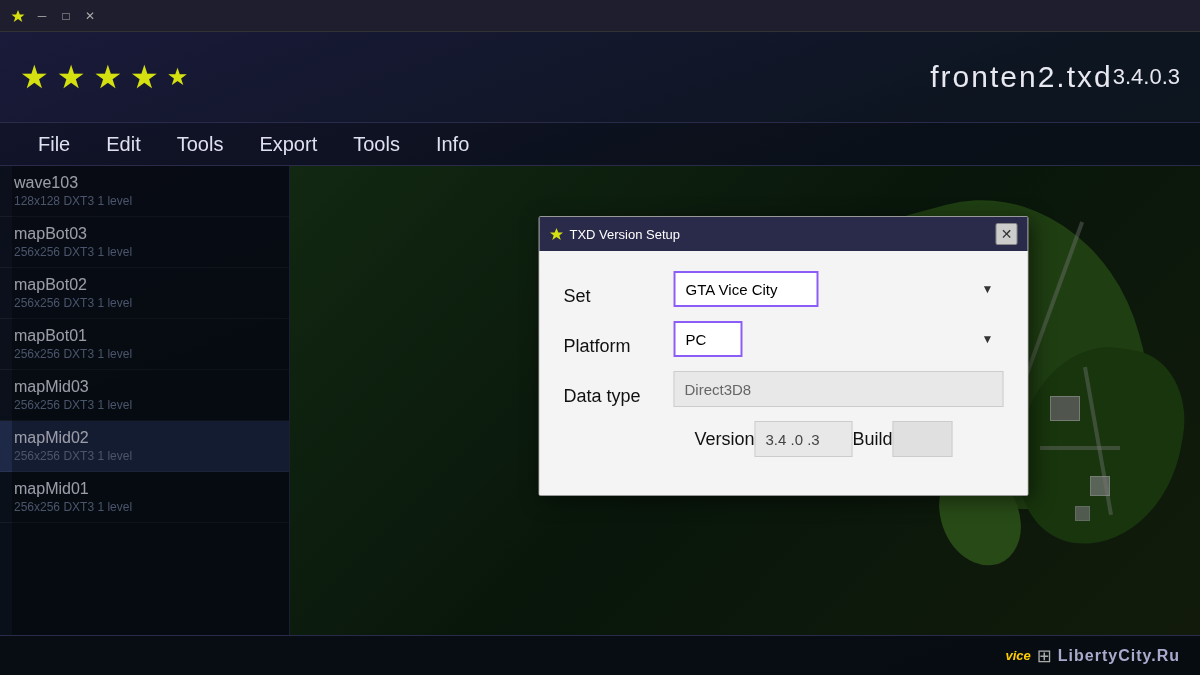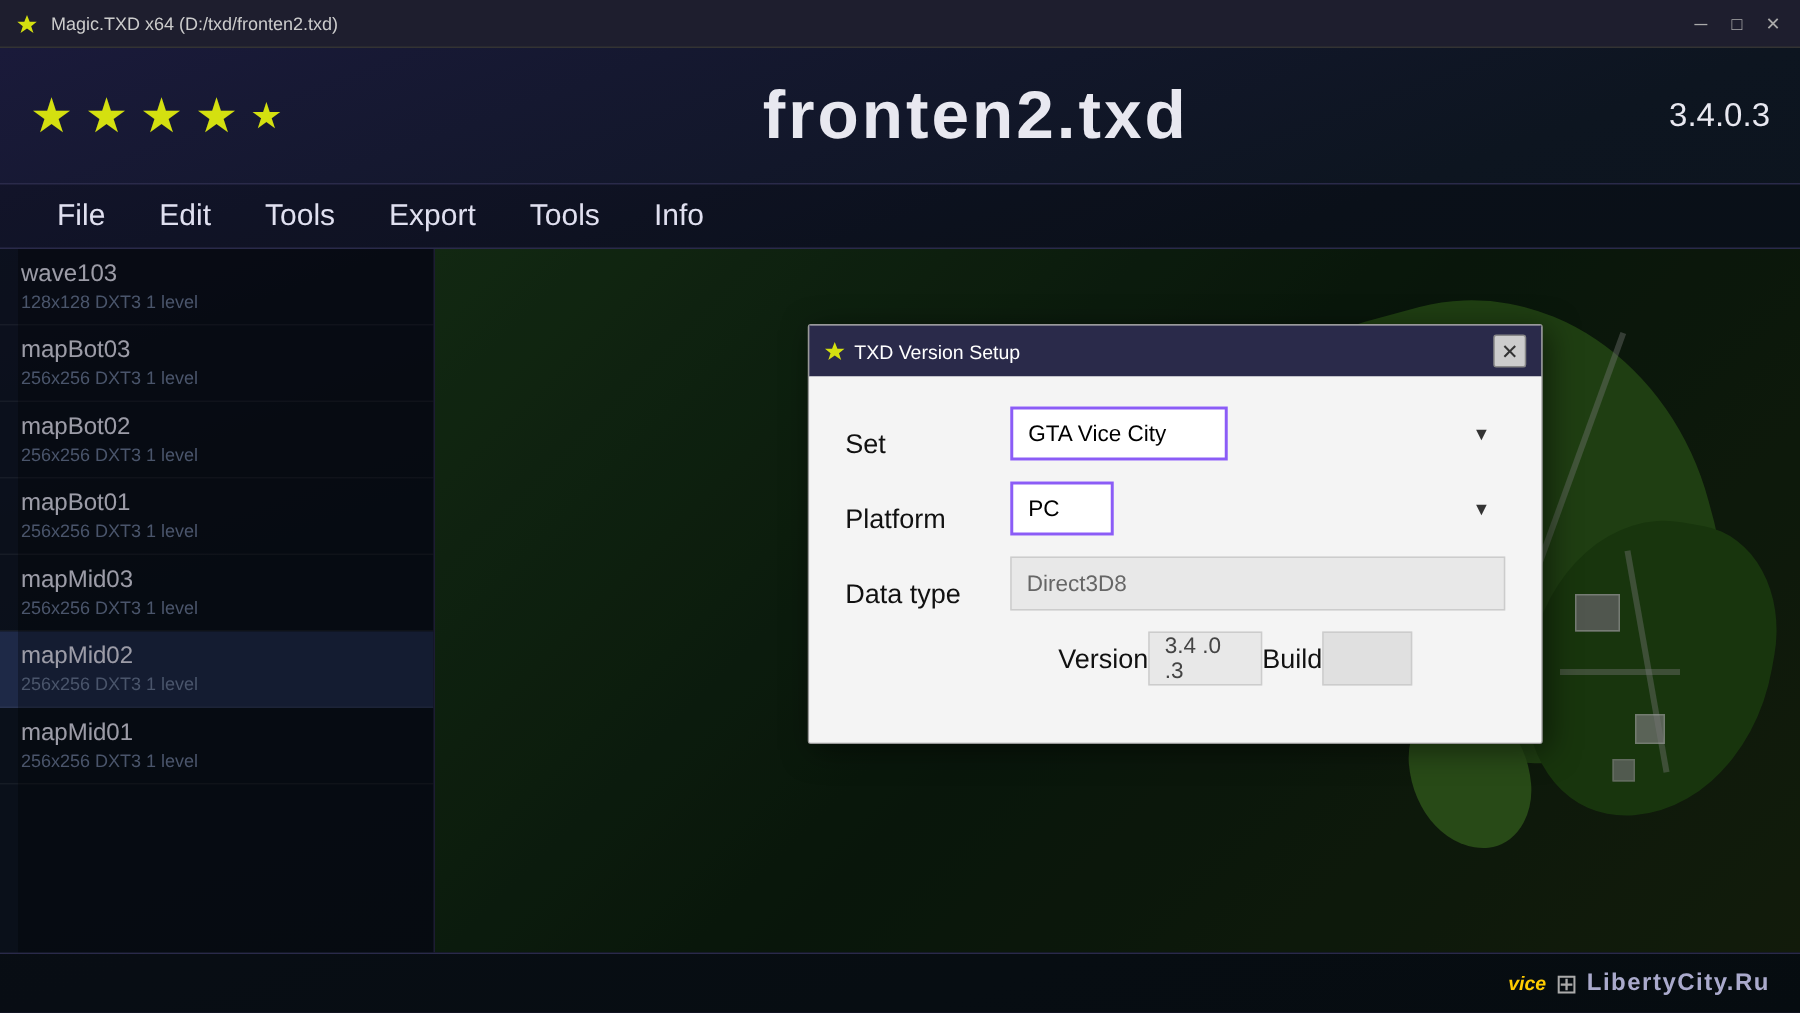--- a/index.html
+++ b/index.html
@@ -73,24 +73,24 @@
       color: #d4e010;
       font-size: 32px;
       line-height: 1;
     }
     .star-sm {
       color: #d4e010;
       font-size: 24px;
     }
     #app-title {
       flex: 1;
-      text-align: center;
+      text-align: right;
       color: #e8e8f0;
-      font-size: 45px;
-      font-weight: 700;
+      font-size: 30px;
+      font-weight: 400;
       letter-spacing: 2px;
     }
     #version-badge {
       color: #e8e8f0;
       font-size: 22px;
       font-weight: 300;
     }
 
     
     #menubar {
@@ -296,21 +296,21 @@
       gap: 0;
       margin-bottom: 14px;
       padding-left: 80px;
     }
     .version-label {
       font-size: 18px;
       color: #111;
     }
     .version-value {
       height: 36px;
-      width: 76px;
+      width: 98px;
       border: 1px solid #ccc;
       background: #e8e8e8;
       font-size: 15px;
       padding: 0 10px;
       display: flex;
       align-items: center;
       color: #444;
     }
     .build-label {
       font-size: 18px;
@@ -341,21 +341,20 @@
   </style>
 </head>
 <body>
 
 <div id="titlebar">
   <span id="titlebar-icon">
     <svg width="14" height="14" viewBox="0 0 14 14">
       <polygon points="7,1 8.8,5.5 13.5,5.5 9.8,8.5 11.3,13 7,10 2.7,13 4.2,8.5 0.5,5.5 5.2,5.5" fill="#d4e010"></polygon>
     </svg>
   </span>
-  <span id="titlebar-title">Magic.TXD x64 (D:/txd/fronten2.txd)</span>
   <div id="titlebar-controls">
     <span class="titlebar-btn">─</span>
     <span class="titlebar-btn">□</span>
     <span class="titlebar-btn">✕</span>
   </div>
 </div>
 
 <div id="app">
 
   <div id="header">

